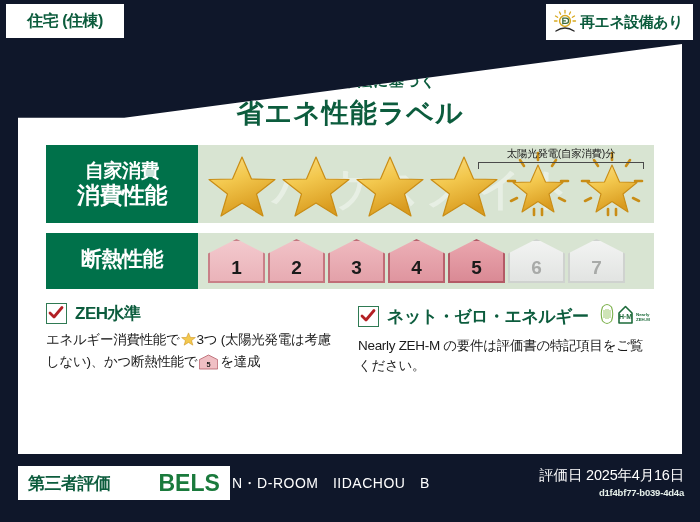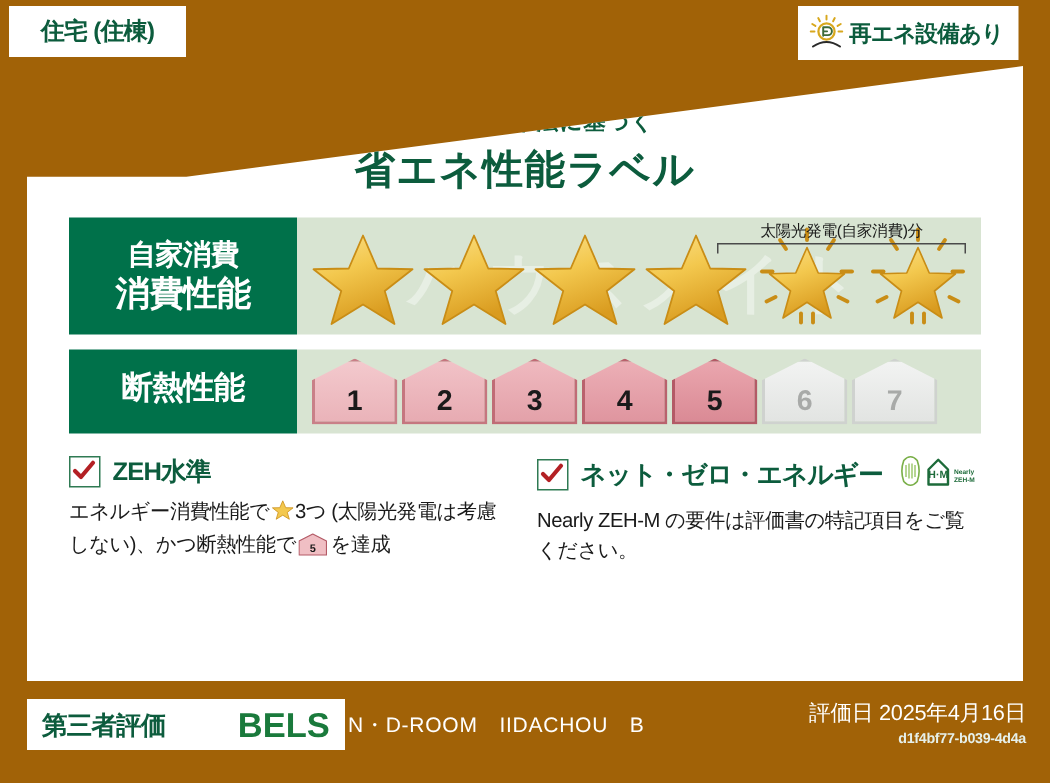--- a/index.html
+++ b/index.html
@@ -4,39 +4,39 @@
 <style>
   * { box-sizing: border-box; margin: 0; padding: 0; }
   html, body {
     width: 700px; height: 522px;
     font-family: "Liberation Sans", "DejaVu Sans", sans-serif;
     overflow: hidden;
   }
   #label-root {
     position: relative;
     width: 700px; height: 522px;
-    background: #a16207;
+    background: #0f172a;
   }
 
   
   .category-chip {
     position: absolute;
     left: 6px; top: 4px;
     width: 118px; height: 34px;
     background: #ffffff;
     display: flex; align-items: center; justify-content: center;
     font-size: 16px; font-weight: bold; color: #0c5c3d;
     letter-spacing: -0.5px;
     z-index: 6;
   }
 
   
   .renew-badge {
     position: absolute;
-    right: 21px; top: 4px;
+    right: 7px; top: 4px;
     height: 36px; padding: 0 10px 0 6px;
     background: #ffffff;
     display: flex; align-items: center; gap: 2px;
     z-index: 6;
   }
   .renew-badge .rb-text {
     font-size: 15px; font-weight: bold; color: #0c5c3d;
     letter-spacing: -0.5px; white-space: nowrap;
   }
   .solar-icon { width: 26px; height: 26px; display:block; }

